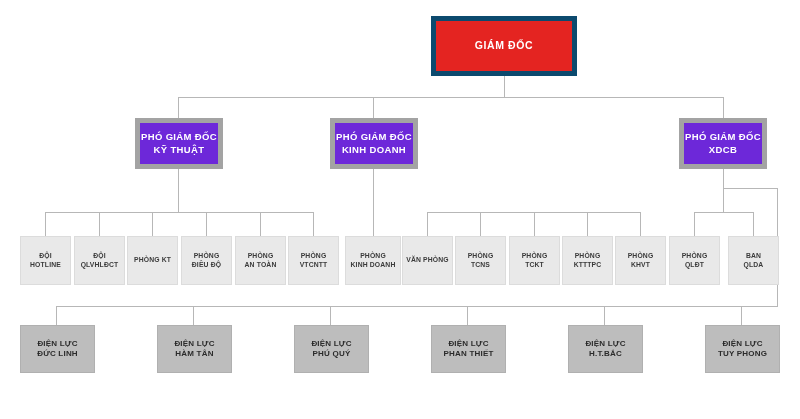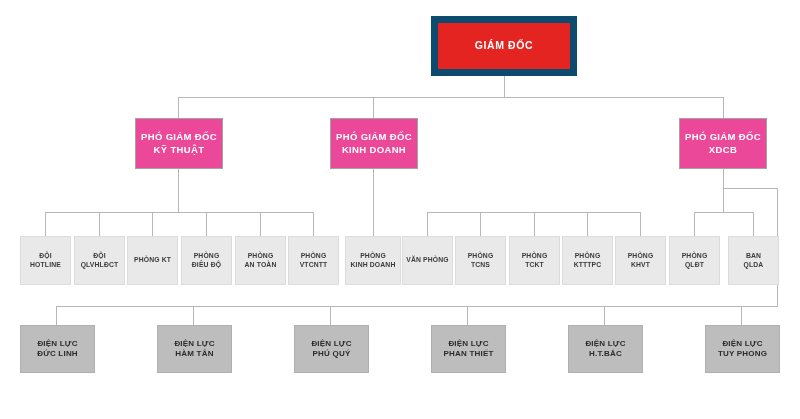--- a/index.html
+++ b/index.html
@@ -30,31 +30,31 @@
   }
   .node .node-label {
     display: block;
     width: 100%;
     white-space: pre-line;
   }
 
   
   .node-director {
     background: #e42421;
-    border: 7px solid #0c4a6e;
+    border: 5px solid #0c4a6e;
     color: #ffffff;
     font-size: 10.5px;
     font-weight: bold;
     letter-spacing: 0.6px;
   }
 
   
   .node-deputy {
-    background: #ec4899;
-    border: 1px solid #a3a3a3;
+    background: #6d28d9;
+    border: 5px solid #a3a3a3;
     color: #ffffff;
     font-size: 9.5px;
     font-weight: bold;
     letter-spacing: 0.35px;
   }
 
   
   .node-dept {
     background: #e9e9e9;
     border: 1px solid #dcdcdc;

